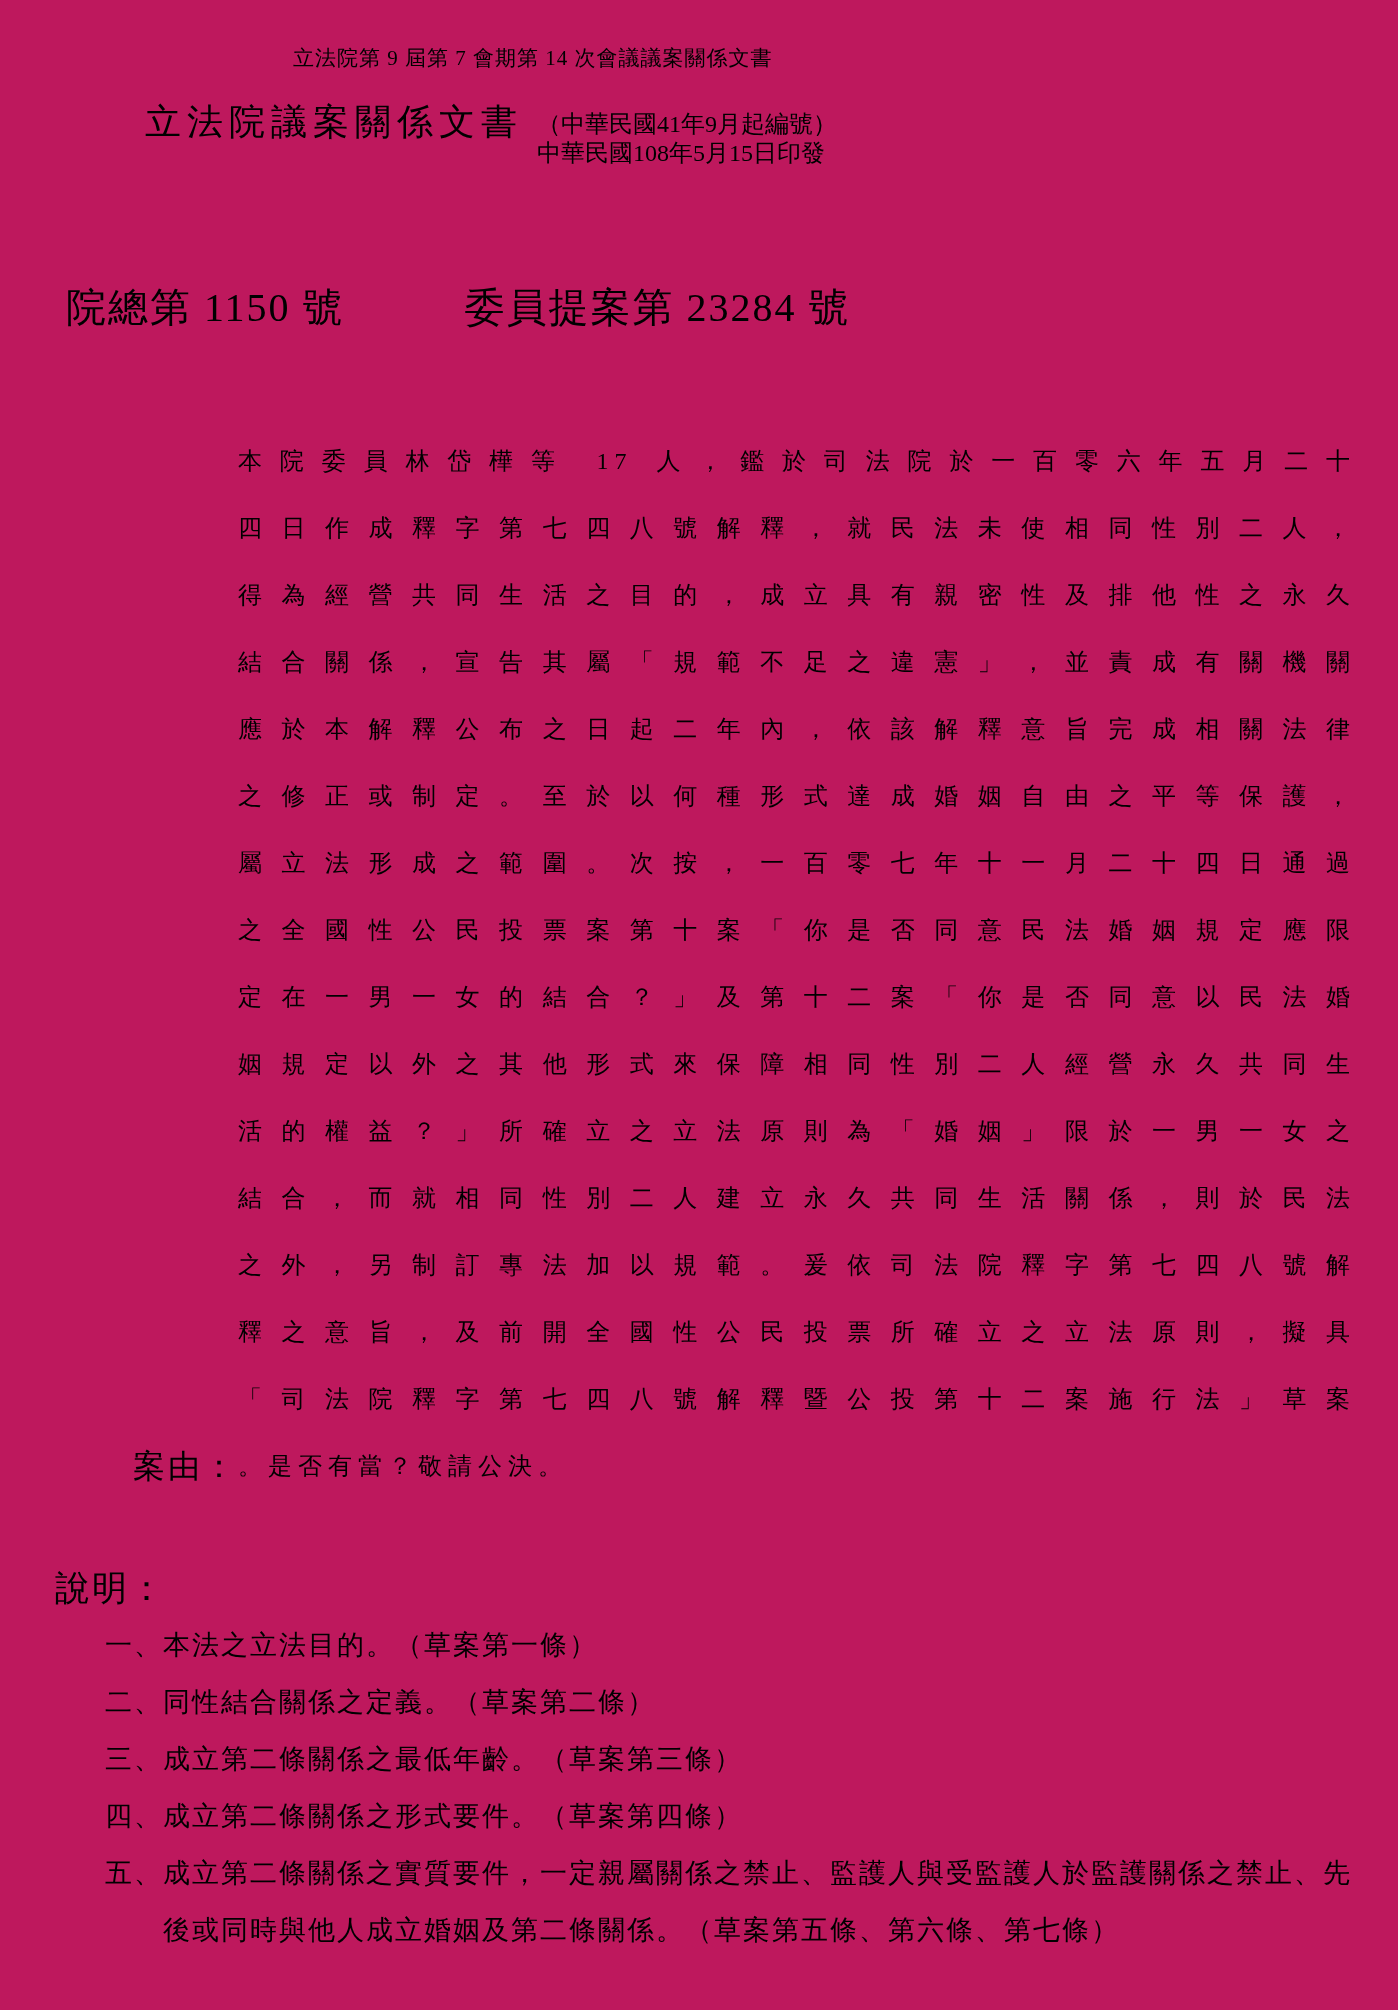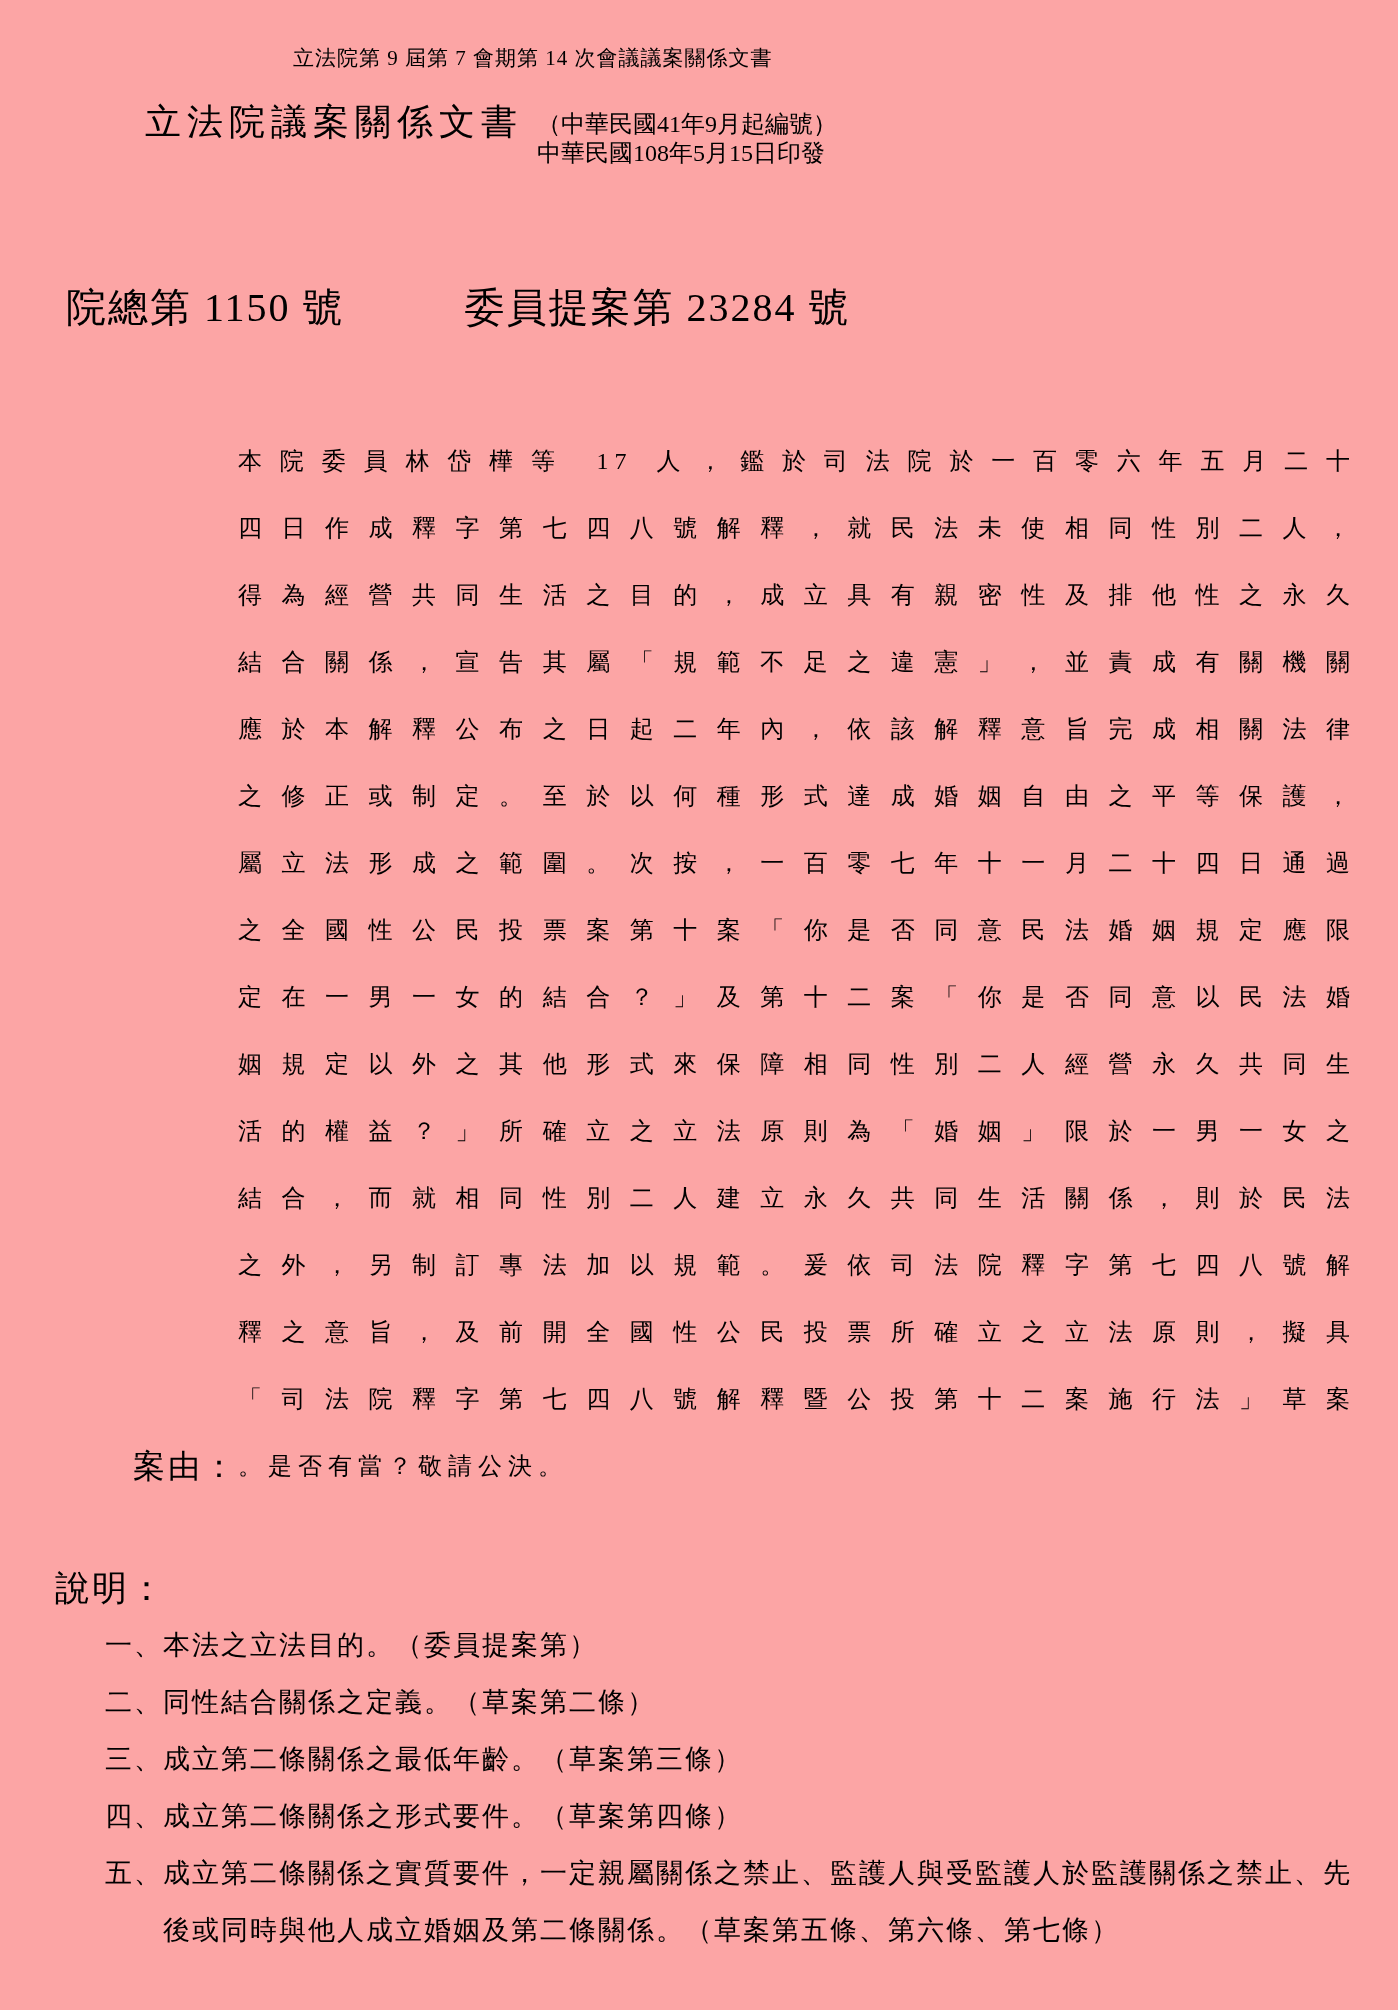--- a/index.html
+++ b/index.html
@@ -1,20 +1,20 @@
 <!DOCTYPE html>
 <html lang="zh-Hant"><head>
 <meta charset="utf-8">
 <style>
   html, body { margin: 0; padding: 0; background: #ffffff; }
   .page {
     position: relative;
     width: 1398px;
     height: 2010px;
-    background: #fca5a5;
+    background: #be185d;
     color: #000000;
     font-family: "Liberation Serif", "DejaVu Serif", serif;
     overflow: hidden;
   }
 
   
   .doc-header {
     position: absolute;
     left: 293px;
     top: 44px;
@@ -166,21 +166,21 @@
 
         <div class="case-line">。是否有當？敬請公決。</div>
       </div>
   </div>
 
   <div class="explanation">
     <div class="exp-label">說明：</div>
     <div class="exp-items">
 
         <div class="exp-item">
-          <span class="exp-marker">一、</span><span class="exp-text">本法之立法目的。（委員提案第）</span>
+          <span class="exp-marker">一、</span><span class="exp-text">本法之立法目的。（草案第一條）</span>
         </div>
 
         <div class="exp-item">
           <span class="exp-marker">二、</span><span class="exp-text">同性結合關係之定義。（草案第二條）</span>
         </div>
 
         <div class="exp-item">
           <span class="exp-marker">三、</span><span class="exp-text">成立第二條關係之最低年齡。（草案第三條）</span>
         </div>
 

